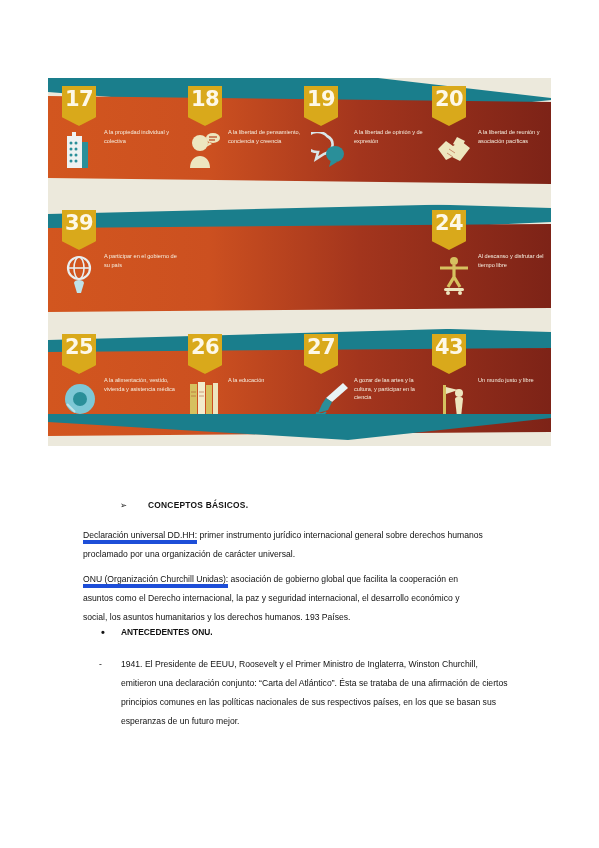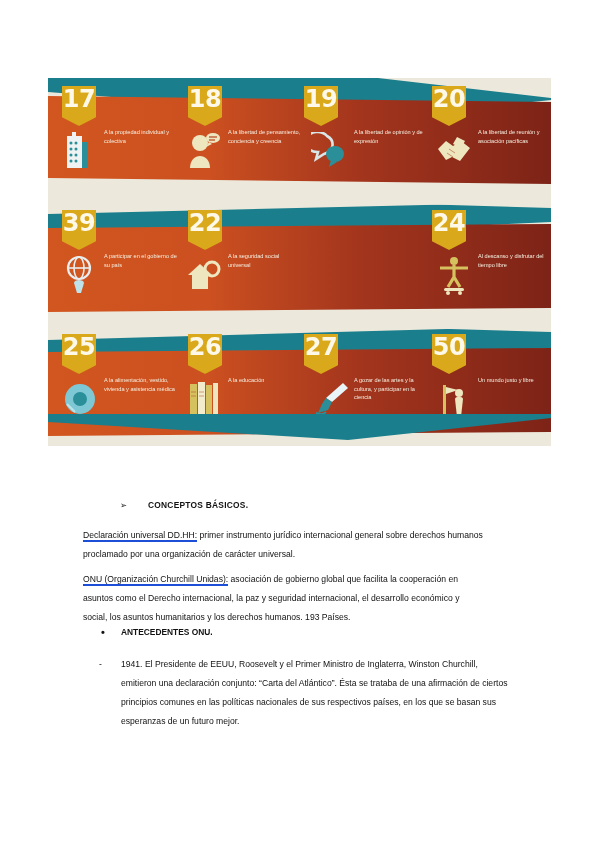--- a/index.html
+++ b/index.html
@@ -55,21 +55,21 @@
   .cell.c3{left:376px;width:127px;}
 
   .badge{
     position:absolute;top:8px;width:34px;height:40px;
     background:#d9a91b;
     clip-path:polygon(0 0, 100% 0, 100% 78%, 50% 100%, 0 78%);
     box-shadow:2px 3px 0 rgba(0,0,0,.18);
     display:flex;align-items:flex-start;justify-content:center;
   }
   .badge .num{
-    color:#fdf8e8;font-size:24px;font-weight:bold;line-height:27px;
+    color:#fdf8e8;font-size:21px;font-weight:bold;line-height:27px;
     font-family:"DejaVu Sans", sans-serif;letter-spacing:-0.5px;
   }
   .cell.c0 .badge{left:14px;}
   .cell.c1 .badge{left:12px;}
   .cell.c2 .badge{left:4px;}
   .cell.c3 .badge{left:8px;}
 
   .icon{
     position:absolute;top:52px;width:40px;height:42px;
     display:flex;align-items:center;justify-content:center;
@@ -101,21 +101,21 @@
   .hdr-line{
     position:absolute;left:148px;width:380px;
     font-size:8.4px;font-weight:bold;letter-spacing:.25px;
     color:#111;
   }
   .hdr-line .bulletglyph{position:absolute;left:-28px;top:0;font-weight:normal;}
   .para{
     position:absolute;left:83px;width:400px;
     font-size:8.6px;line-height:19px;color:#111;
   }
-  .para .lead{border-bottom:2px solid #1d4ed8;}
+  .para .lead{border-bottom:4px solid #1d4ed8;}
   .bullet-round{
     position:absolute;left:121px;width:380px;font-size:8.4px;font-weight:bold;color:#111;
   }
   .bullet-round .dot{position:absolute;left:-20px;top:-1px;font-size:11px;}
   .dash-item{
     position:absolute;left:121px;width:388px;font-size:8.6px;line-height:19px;color:#111;
   }
   .dash-item .dash{position:absolute;left:-22px;top:0;}
 </style>
 </head>
@@ -218,34 +218,20 @@
           <svg width="34" height="40" viewBox="0 0 34 40">
             <circle cx="16" cy="13" r="11" fill="none" stroke="#e8eef0" stroke-width="2.2"></circle>
             <ellipse cx="16" cy="13" rx="5" ry="11" fill="none" stroke="#e8eef0" stroke-width="1.6"></ellipse>
             <line x1="5" y1="13" x2="27" y2="13" stroke="#e8eef0" stroke-width="1.6"></line>
             <path d="M11 28c0-4 10-4 10 0l-3 10h-4z" fill="#bfe3ea"></path>
           </svg>
         </div>
         <div class="itxt">A participar en el gobierno de su país</div>
       </div>
 
-      <div class="cell c1">
-        <div class="badge">
-          <span class="num">22</span>
-        </div>
-        <div class="icon">
-          <svg width="38" height="36" viewBox="0 0 38 36">
-            <path d="M3 18L15 7l12 11z" fill="#ede6bf"></path>
-            <rect x="7" y="18" width="16" height="14" fill="#ede6bf"></rect>
-            <circle cx="27" cy="12" r="7" fill="none" stroke="#ede6bf" stroke-width="3"></circle>
-            <line x1="22" y1="17" x2="15" y2="25" stroke="#ede6bf" stroke-width="3"></line>
-          </svg>
-        </div>
-        <div class="itxt">A la seguridad social universal</div>
-      </div>
 
 
       <div class="cell c3">
         <div class="badge">
           <span class="num">24</span>
         </div>
         <div class="icon">
           <svg width="36" height="40" viewBox="0 0 36 40">
             <circle cx="18" cy="6" r="4" fill="#d6c15f"></circle>
             <line x1="4" y1="13" x2="32" y2="13" stroke="#d6c15f" stroke-width="3"></line>
@@ -308,21 +294,21 @@
             <path d="M33 2l5 5-16 14-6-4z" fill="#e8f4f6"></path>
             <path d="M16 17l6 4-4 8-10 3 4-9z" fill="#2a8f99"></path>
             <path d="M6 32c4 2 8 1 10-1" stroke="#2a8f99" stroke-width="2" fill="none"></path>
           </svg>
         </div>
         <div class="itxt">A gozar de las artes y la cultura, y participar en la ciencia</div>
       </div>
 
       <div class="cell c3">
         <div class="badge">
-          <span class="num">50</span>
+          <span class="num">43</span>
         </div>
         <div class="icon">
           <svg width="34" height="40" viewBox="0 0 34 40">
             <rect x="6" y="6" width="3" height="32" fill="#d6c15f"></rect>
             <rect x="6" y="36" width="16" height="3" fill="#d6c15f"></rect>
             <path d="M9 8l12 3-12 4z" fill="#ede6bf"></path>
             <circle cx="22" cy="14" r="4" fill="#ede6bf"></circle>
             <path d="M18 20c0-3 8-3 8 0l-2 18h-4z" fill="#ede6bf"></path>
           </svg>
         </div>

